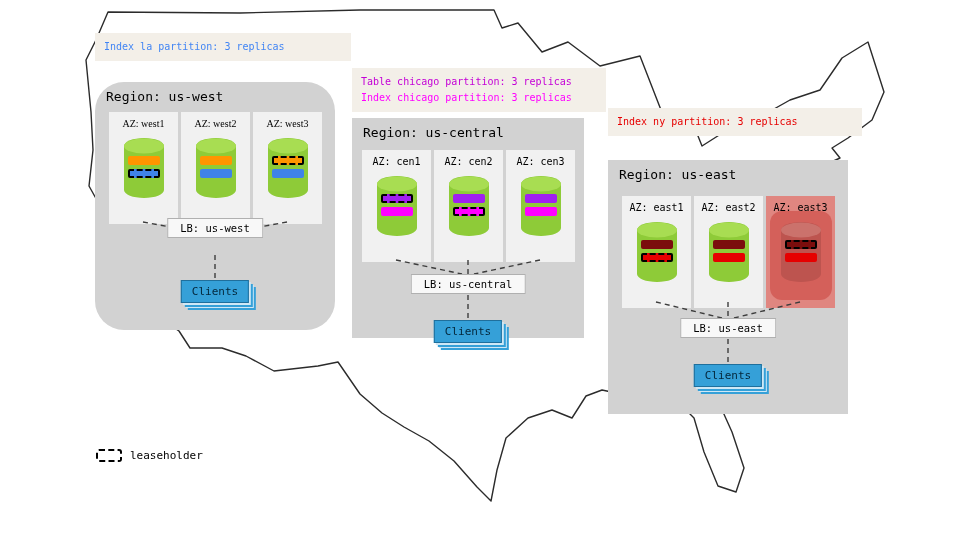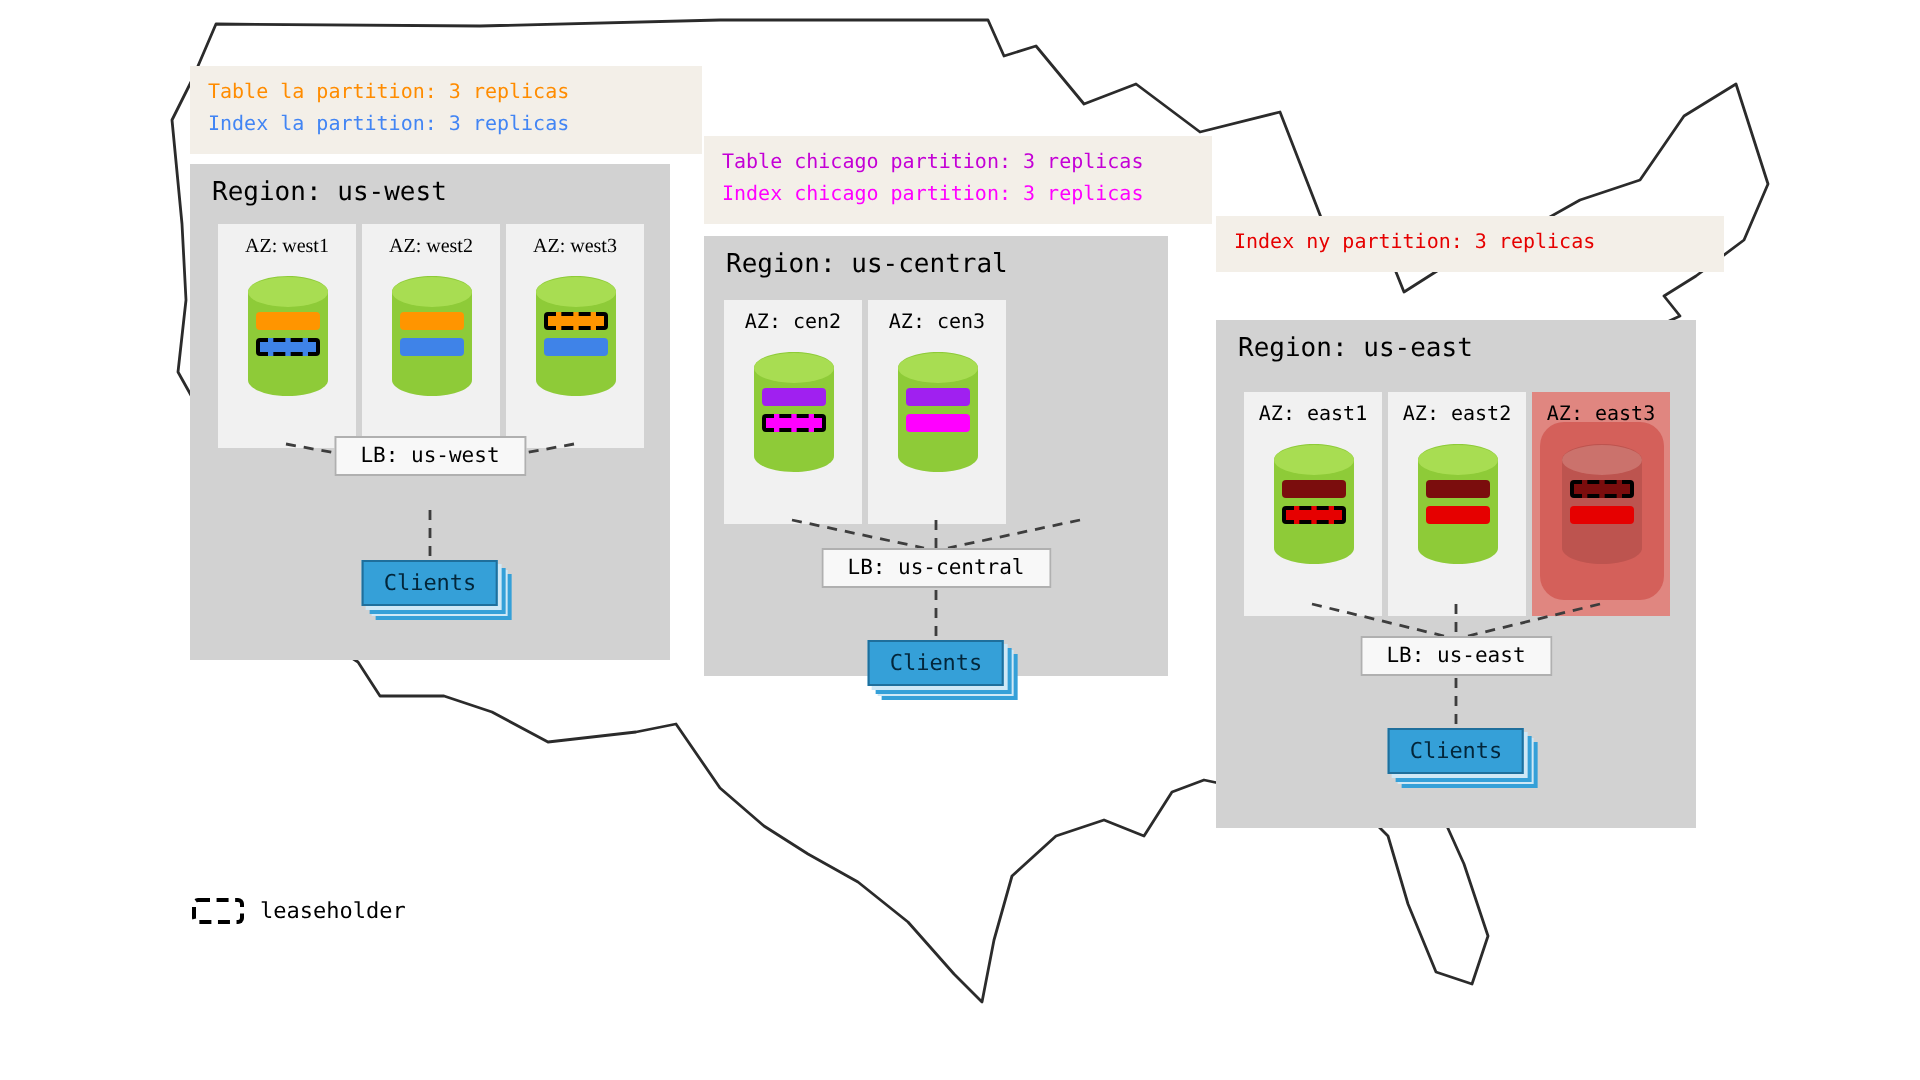--- a/index.html
+++ b/index.html
@@ -53,25 +53,24 @@
   .legend-swatch{width:22px;height:9px;border:2px dashed #000;background:#fff;border-radius:3px;box-sizing:content-box;}
 </style>
 </head>
 <body>
 
 <svg class="map-svg" width="960" height="540" viewBox="0 0 960 540">
   <path d="M108 12 L240 13 L360 10 L494 10 L502 28 L518 23 L542 52 L568 42 L600 66 L640 56 L654 92 L668 128 L690 116 L702 146 L724 132 L758 118 L790 100 L820 90 L842 58 L868 42 L884 92 L872 120 L848 138 L832 148 L840 158 L814 170 L788 178 L778 210 L764 250 L772 262 L758 268 L768 290 L742 324 L706 354 L714 392 L732 432 L744 468 L736 492 L718 486 L704 452 L694 418 L676 400 L640 398 L602 390 L586 396 L572 418 L552 410 L528 418 L506 438 L497 470 L491 501 L477 487 L454 461 L429 441 L404 427 L382 413 L360 394 L338 362 L318 366 L274 371 L246 356 L222 348 L190 348 L179 331 L156 316 L143 308 L129 281 L123 263 L116 238 L108 220 L89 186 L93 150 L91 112 L86 60 L96 40 Z"></path>
 </svg>
 
 <div class="callout" style="left:95px;top:33px;width:238px;">
-  <div style="color: rgb(255, 140, 0);">Table la partition: 3 replicas</div>
   <div style="color: rgb(66, 133, 244);">Index la partition: 3 replicas</div>
 </div>
 
-<div class="region" style="left:95px;top:82px;width:240px;height:248px;">
+<div class="region" style="left:95px;top:82px;width:240px;height:248px;border-radius:29px;">
   <div class="region-title">Region: us-west</div>
   <div class="az-row" style="left:14px;top:30px;font-family:Liberation Serif, serif;">
 
     <div class="az">
       <div class="az-label">AZ: west1</div>
       <div class="cyl-wrap">
         <svg width="46" height="64" viewBox="0 0 46 64">
             <path class="cyl-body" d="M3 10 C3 5.6 12 2 23 2 C34 2 43 5.6 43 10 L43 54 C43 58.4 34 62 23 62 C12 62 3 58.4 3 54 Z"></path>
             <ellipse class="cyl-top" cx="23" cy="10" rx="20" ry="7.5"></ellipse>
           </svg>
@@ -124,20 +123,33 @@
 
 <div class="callout" style="left:352px;top:68px;width:236px;">
   <div style="color: rgb(196, 0, 214);">Table chicago partition: 3 replicas</div>
   <div style="color: rgb(255, 0, 255);">Index chicago partition: 3 replicas</div>
 </div>
 
 <div class="region" style="left:352px;top:118px;width:232px;height:220px;">
   <div class="region-title">Region: us-central</div>
   <div class="az-row" style="left:10px;top:32px;">
 
+    <div class="az">
+      <div class="az-label">AZ: cen1</div>
+      <div class="cyl-wrap">
+        <svg width="46" height="64" viewBox="0 0 46 64">
+            <path class="cyl-body" d="M3 10 C3 5.6 12 2 23 2 C34 2 43 5.6 43 10 L43 54 C43 58.4 34 62 23 62 C12 62 3 58.4 3 54 Z"></path>
+            <ellipse class="cyl-top" cx="23" cy="10" rx="20" ry="7.5"></ellipse>
+          </svg>
+        <div class="bars">
+          <div class="bar lease" style="background: rgb(160, 32, 240);"></div>
+          <div class="bar" style="background: rgb(255, 0, 255);"></div>
+        </div>
+      </div>
+    </div>
 
     <div class="az">
       <div class="az-label">AZ: cen2</div>
       <div class="cyl-wrap">
         <svg width="46" height="64" viewBox="0 0 46 64">
             <path class="cyl-body" d="M3 10 C3 5.6 12 2 23 2 C34 2 43 5.6 43 10 L43 54 C43 58.4 34 62 23 62 C12 62 3 58.4 3 54 Z"></path>
             <ellipse class="cyl-top" cx="23" cy="10" rx="20" ry="7.5"></ellipse>
           </svg>
         <div class="bars">
           <div class="bar" style="background: rgb(160, 32, 240);"></div>

